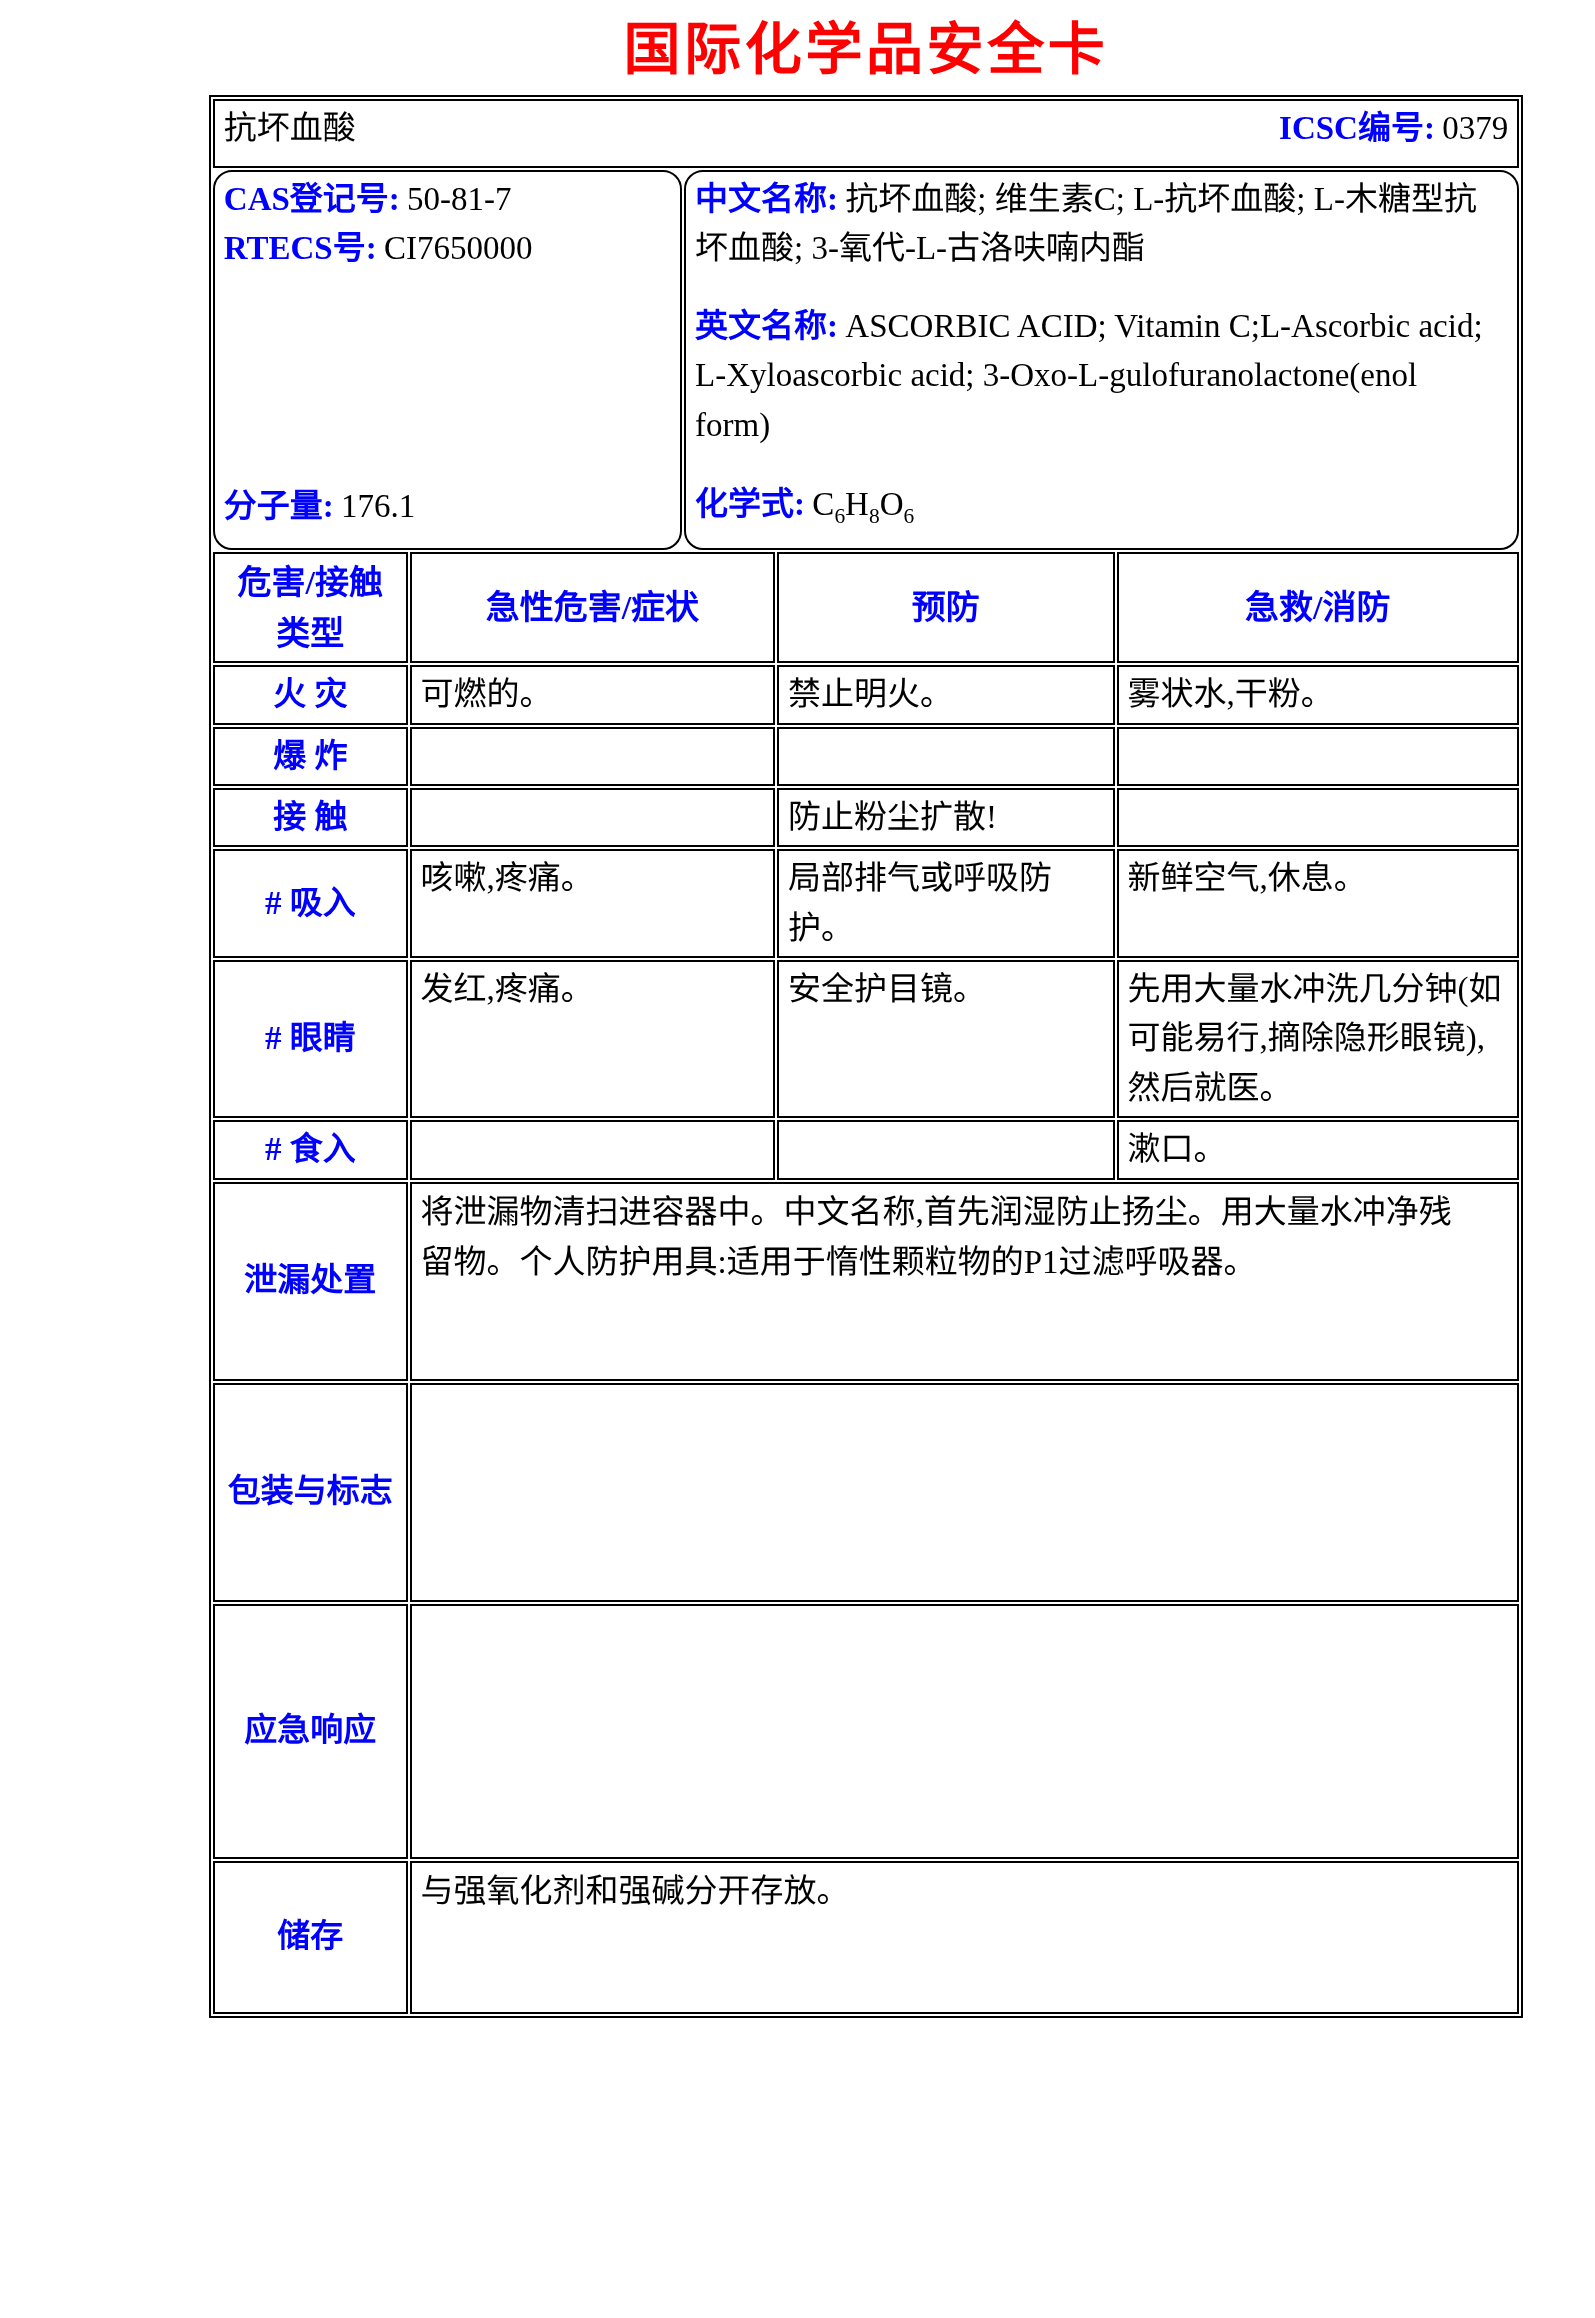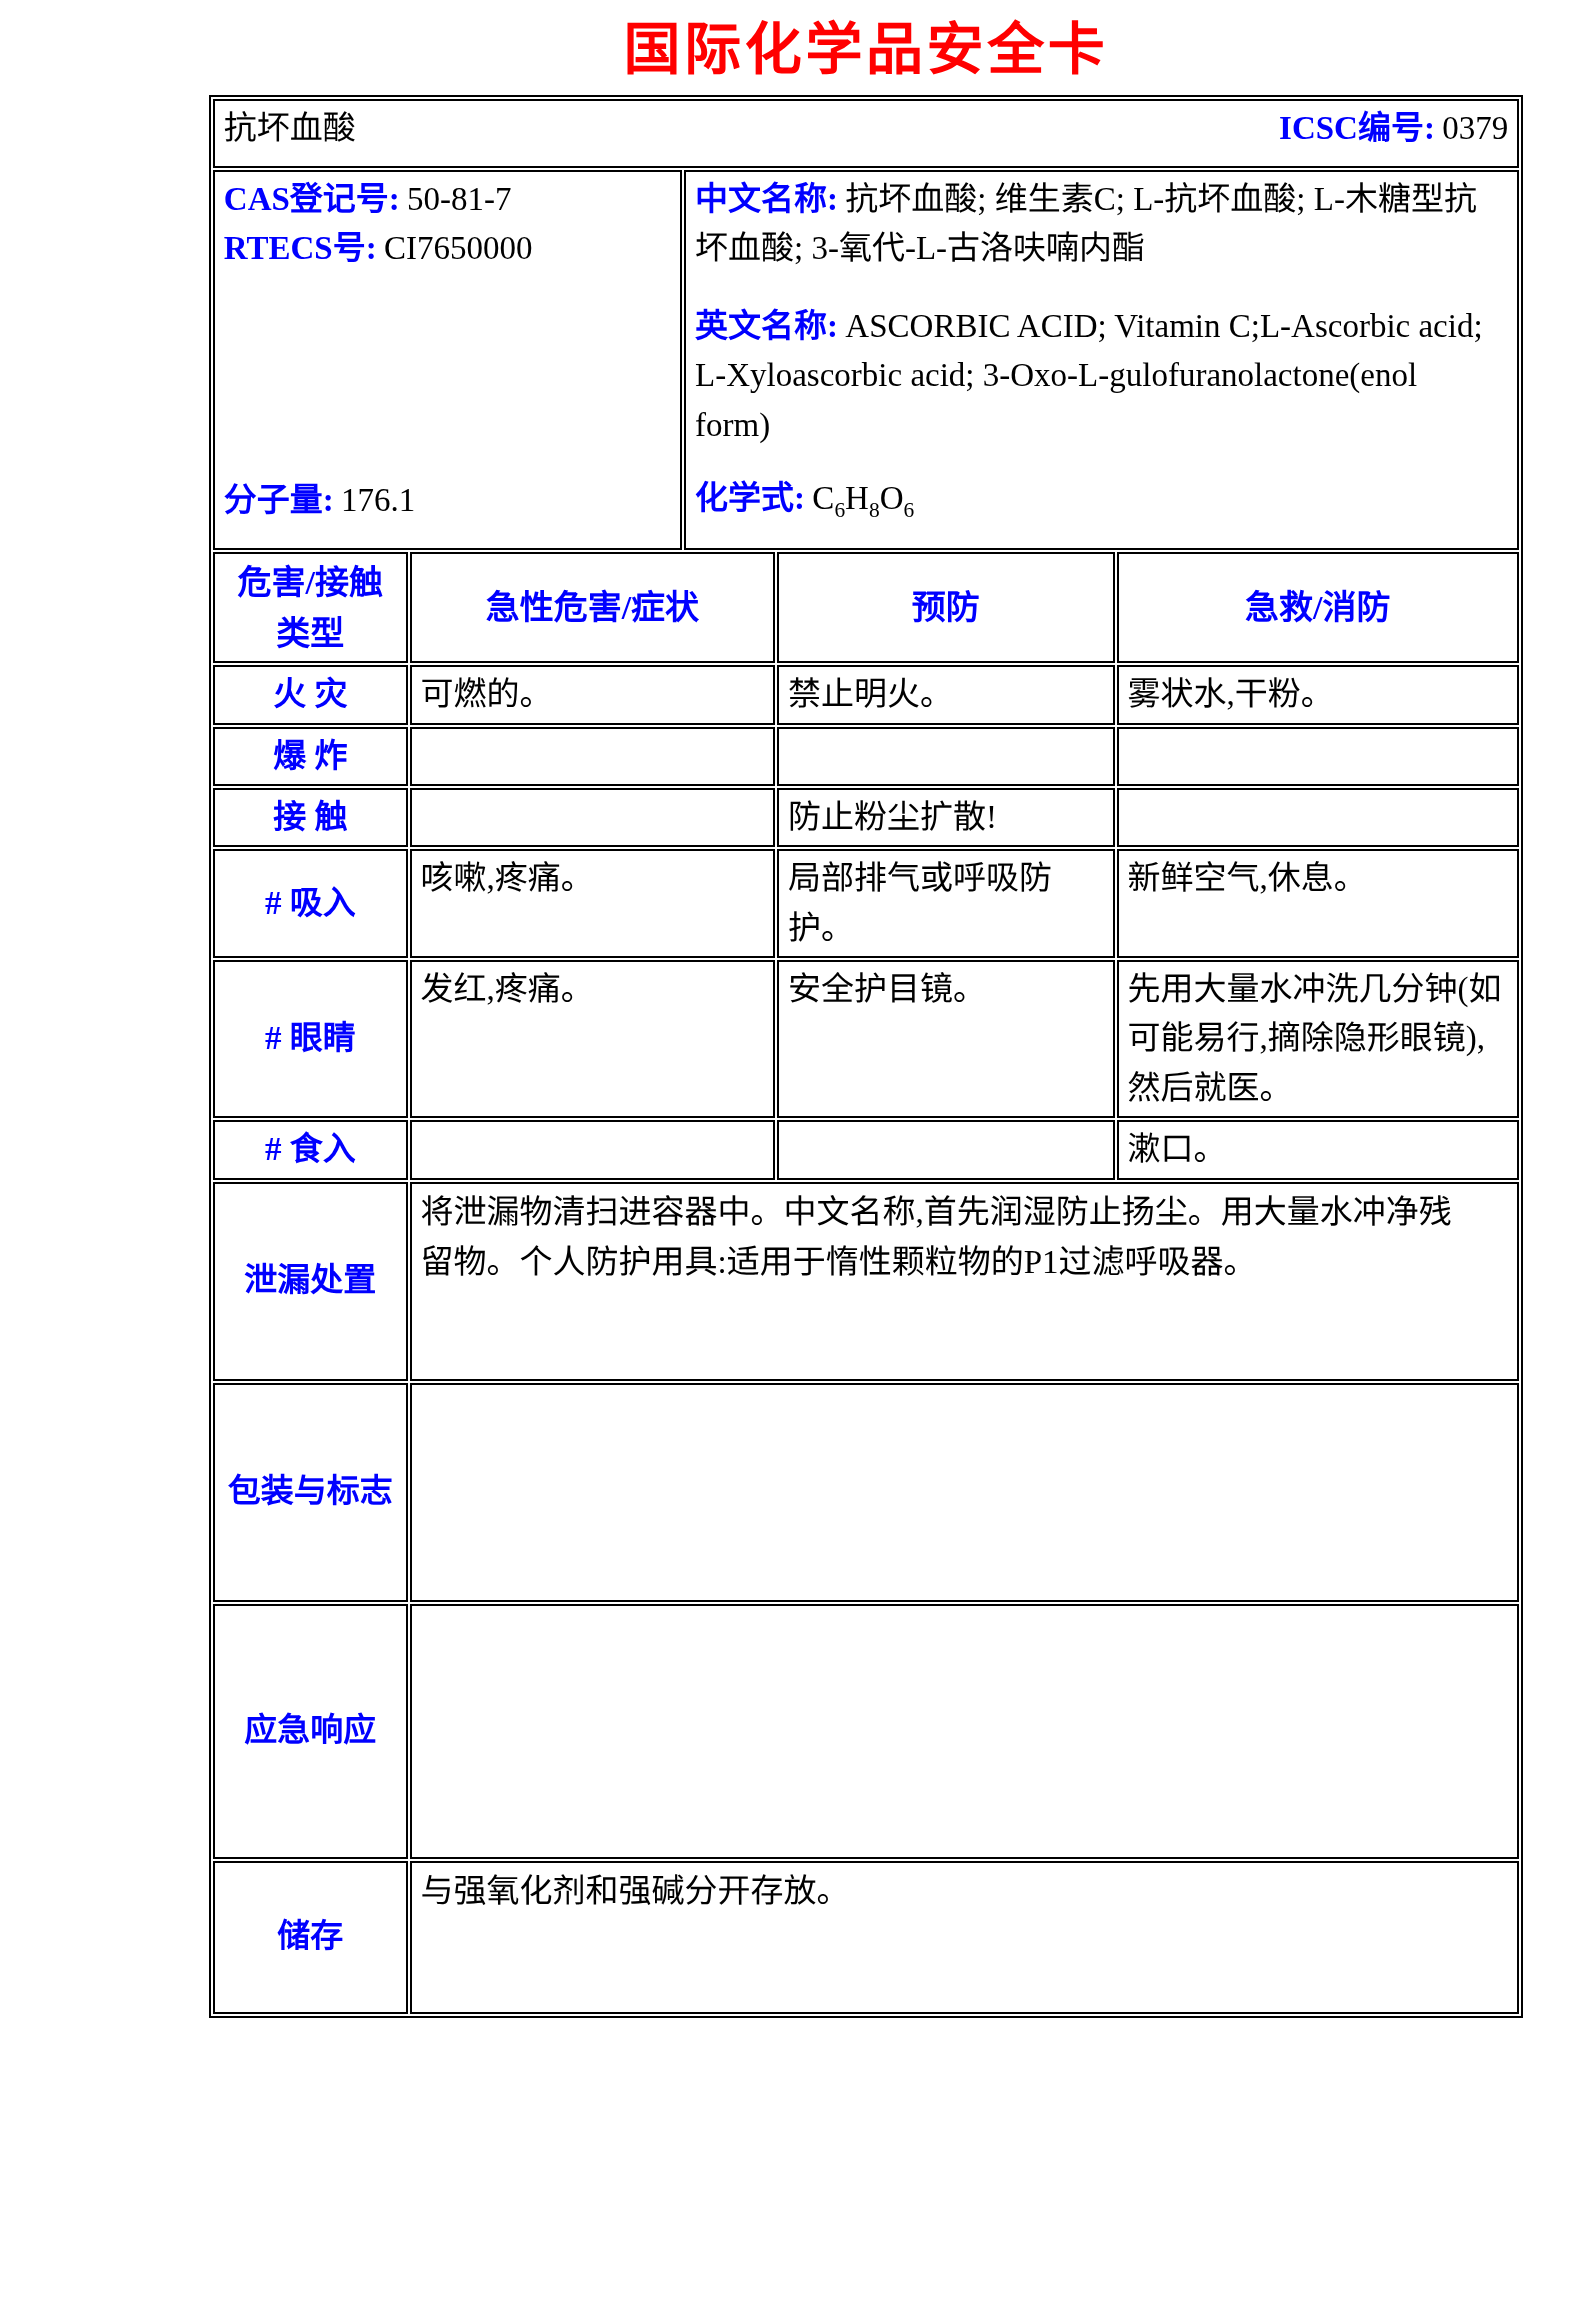--- a/index.html
+++ b/index.html
@@ -47,22 +47,22 @@
   }
   .hdr {
     color: #0000ff; font-weight: bold;
     text-align: center; vertical-align: middle;
     font-size: 34px;
   }
   .name-flex {
     display: flex; justify-content: space-between; 
     height: 100%;
   }
-  .rel { position: relative; }
-  .bottom-line { position: absolute; bottom: 22px; left: 8.8px; white-space: nowrap; }
+  .rel { position: relative; border-radius: 19px; }
+  .bottom-line { position: absolute; bottom: 16px; left: 8.8px; white-space: nowrap; }
   .names-cell { padding-right: 24px; }
   .en-para { margin-top: 28px; }
   sub { font-size: 0.65em; }
   .sect-text { padding: 4.4px 51px 4.4px 8.8px; }
 
   
   tr.r-name   { height: 69px; }
   tr.r-id     { height: 380px; }
   tr.r-head   { height: 108px; }
   tr.r-fire   { height: 57px; }

